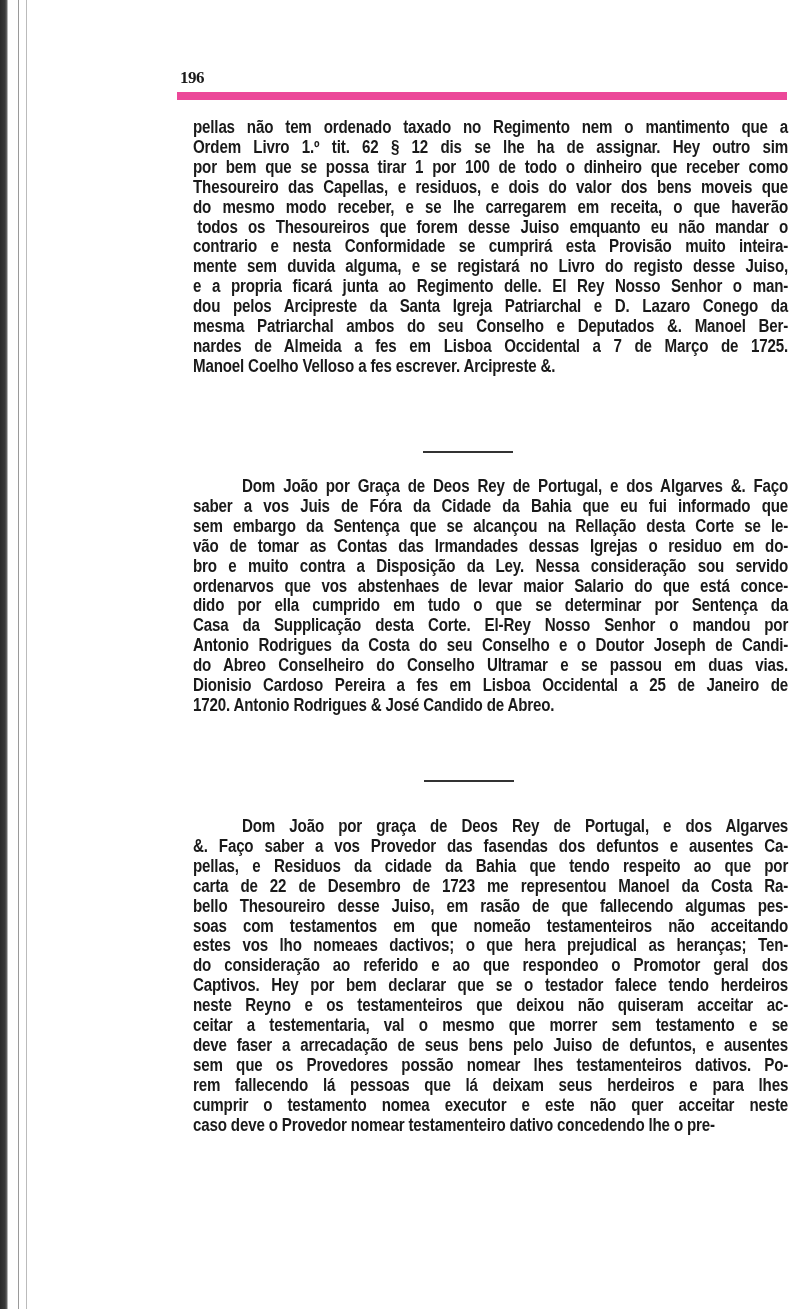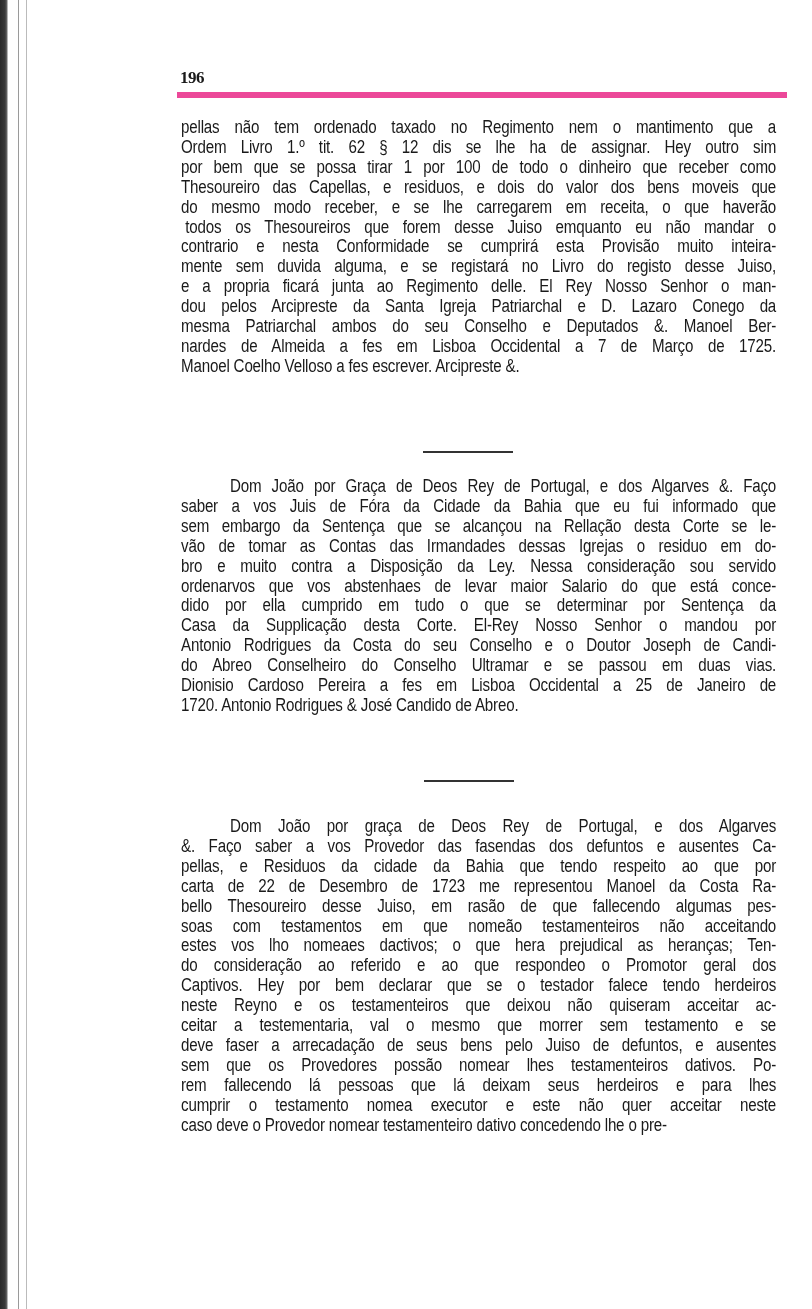--- a/index.html
+++ b/index.html
@@ -14,26 +14,26 @@
     background: linear-gradient(to right, #2a2a2a 0, #3a3a3a 5px, #6a6a6a 7px, #ffffff 8px);
   }
   .binding-line {
     position: absolute; top: 0; width: 1px; height: 1309px; background: #9a9a9a;
   }
   .page {
     position: absolute; left: 177px; top: 62px; width: 610px;
   }
   .header {
     position: relative; height: 30px;
-    border-bottom: 6px solid #ec4899;
+    border-bottom: 8px solid #ec4899;
     font-weight: bold;
   }
   .page-number { position: absolute; left: 3px; top: 6px; font-size: 17px; letter-spacing: -0.5px; }
   .running-head { position: absolute; left: 0; right: 0; text-align: center; top: 8px; font-size: 14px; letter-spacing: 0.5px; }
-  .block { position: absolute; left: 4px; width: 595px; }
+  .block { position: absolute; left: 16px; width: 595px; font-weight: bold; }
   .p {
     font-size: 17.6px; line-height: 19.9px; text-align: justify;
     font-family: "Liberation Sans Narrow", "Liberation Sans", "DejaVu Sans", sans-serif;
     letter-spacing: -0.2px;
     transform: scaleX(0.86); transform-origin: left top; width: 692px;
   }
   .p .line { display: block; text-align: justify; text-align-last: justify; white-space: nowrap; }
   .p .line.last { text-align-last: left; }
   .rule {
     position: absolute; height: 2px; background: #333; width: 90px;

